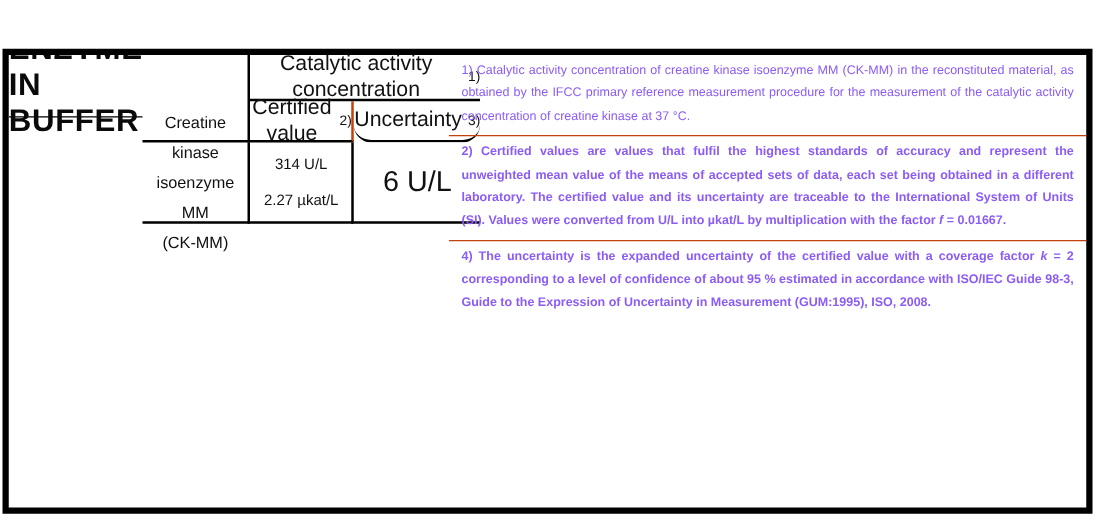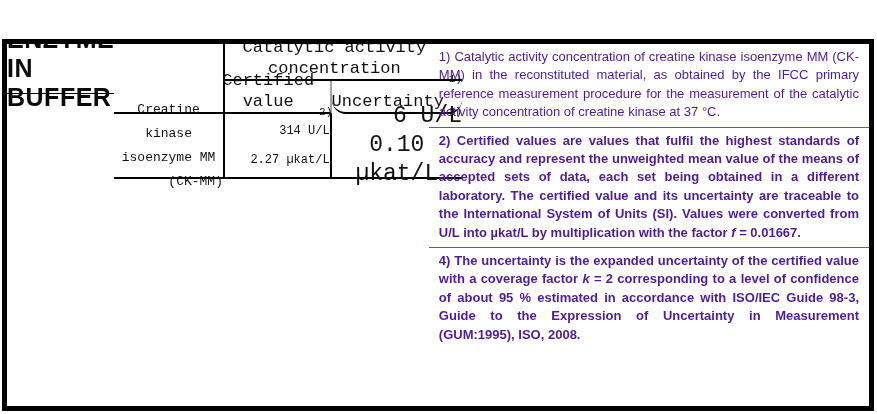--- a/index.html
+++ b/index.html
@@ -46,43 +46,42 @@
   }
   
   .grid {
     flex: 0 0 135px;
     display: grid;
     grid-template-columns: 35.2% 33.9% 1fr;
     grid-template-rows: 37px 33px 65px;
   }
   .cell {
     display: flex;
-    align-items: flex-end;
+    align-items: center;
     justify-content: center;
     text-align: center;
     font-size: 17px;
     line-height: 1.2;
     box-sizing: border-box;
-    font-family: Liberation Mono, monospace;
   }
   .corner-cell {
     grid-column: 1;
     grid-row: 1 / 3;
     border-right: 2px solid #000000;
     border-bottom: 2px solid #000000;
   }
   .group-cell {
     grid-column: 2 / 4;
     grid-row: 1;
     border-bottom: 2px solid #000000;
   }
   .certified-head {
     grid-column: 2;
     grid-row: 2;
-    border-right: 2px solid #a3a3a3;
+    border-right: 2px solid #c2410c;
     border-bottom: 2px solid #000000;
   }
   .uncertainty-head {
     grid-column: 3;
     grid-row: 2;
     border-bottom: 2px solid #000000;
     border-radius: 14px;
   }
   .analyte-cell {
     grid-column: 1;
@@ -118,24 +117,24 @@
   }
   
   .footnotes {
     flex: 1 1 auto;
     display: flex;
     flex-direction: column;
     overflow: hidden;
   }
   .footnote {
     padding: 4px 10px 5px 10px;
-    font-size: 13px;
+    font-size: 10px;
     line-height: 18.4px;
     text-align: justify;
-    color: #4c1d95;
+    color: #8b5cf6;
   }
   .footnote + .footnote {
     border-top: 1px solid #c2410c;
     font-weight: bold;
   }
   .footnote .ivar {
     font-style: italic;
   }
 </style>
 </head>
@@ -171,21 +170,20 @@
       <div>(CK-MM)</div>
     </div>
 
     <div class="cell certified-cell">
       <div>314 U/L</div>
       <div>2.27 µkat/L</div>
     </div>
 
     <div class="cell uncertainty-cell">
       <div>6 U/L</div>
-      <div>0.10 µkat/L</div>
     </div>
 
   </div>
 
   <div class="footnotes">
 
     <div class="footnote">
       <span>1) Catalytic activity concentration of creatine kinase isoenzyme MM (CK-MM) in the reconstituted material, as obtained by the IFCC primary reference measurement procedure for the measurement of the catalytic activity concentration of creatine kinase at 37 °C.</span>
     </div>
 

